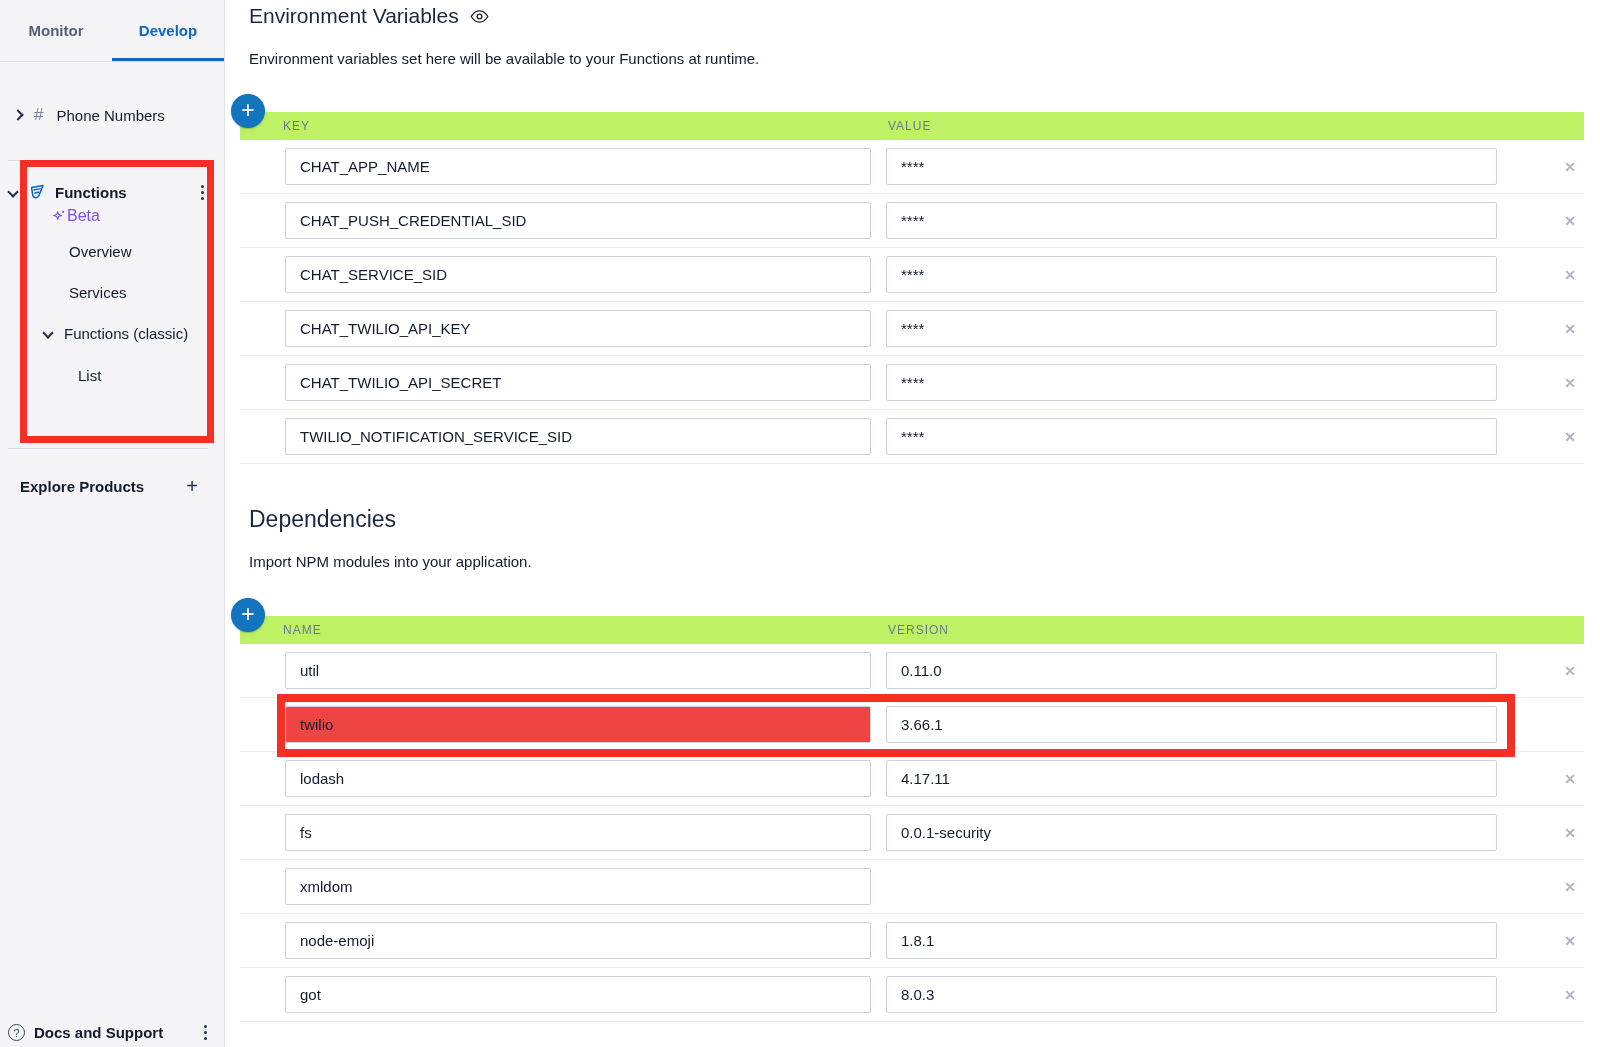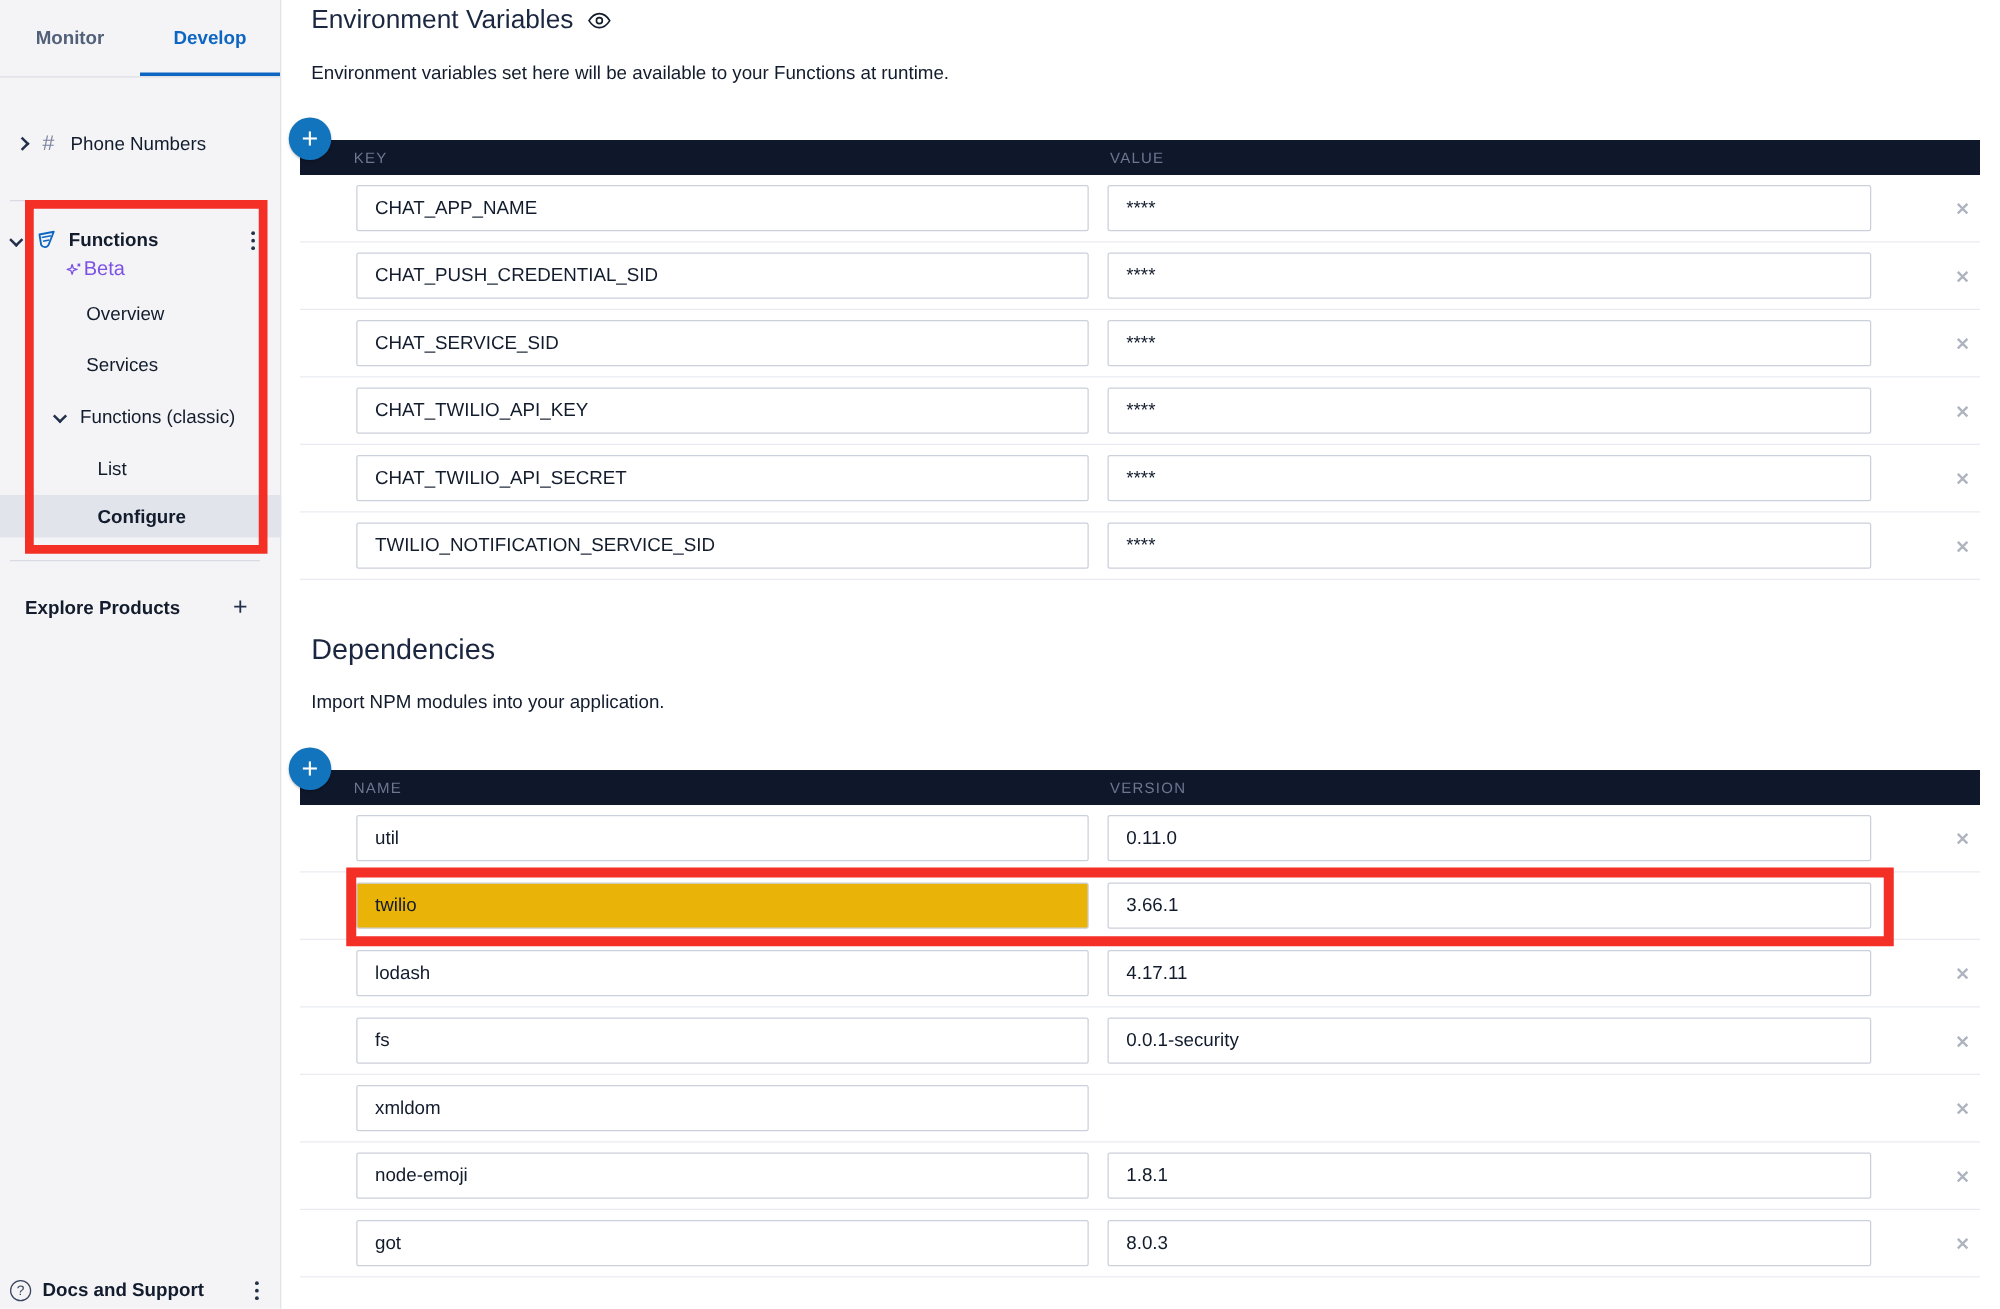--- a/index.html
+++ b/index.html
@@ -35,31 +35,31 @@
   .plus-glyph { font-size:20px; color:#23304A; font-weight:400; line-height:1; cursor:pointer; }
   .docs-circle { width:17px; height:17px; border-radius:50%; border:1.5px solid #3a4560; color:#3a4560; font-size:11px; display:flex; align-items:center; justify-content:center; }
 
   
   .main { position:absolute; left:226px; top:0; width:1504px; height:1047px; background:#fff; }
   .sec-title { position:absolute; left:23px; font-size:21px; font-weight:500; color:#1b2740;
     display:flex; align-items:center; gap:10px; }
   .sec-desc { position:absolute; left:23px; font-size:15px; color:#121C2D; }
 
   .tbl { position:absolute; left:14px; width:1344px; }
-  .thead { position:relative; height:28px; background:#0f172a; }
+  .thead { position:relative; height:28px; background:#bef264; }
   .th { position:absolute; top:50%; transform:translateY(-50%); font-size:12px;
     letter-spacing:1px; color:#6E7691; }
   .th.c1 { left:43px; } .th.c2 { left:648px; }
   .trow { position:relative; height:54px; border-bottom:1px solid #E9EBF1; }
   .tin { position:absolute; top:8px; height:37px; border:1px solid #CCD0DB; border-radius:2px;
     background:#fff; font-family:"Liberation Sans", sans-serif; font-size:15px; color:#121C2D;
     padding:0 14px; outline:none; }
   .tin.k { left:45px;  width:586px; }
   .tin.v { left:646px; width:611px; }
-  .tin.ro { background:#eab308; }
+  .tin.ro { background:#ef4444; }
   .close-btn { position:absolute; left:1316px; top:50%; transform:translateY(-50%);
     width:28px; height:28px; border:none; background:none; color:#AEB3C0;
     font-size:14px; font-weight:700; cursor:pointer; display:flex; align-items:center; justify-content:center; }
   .plusbtn { position:absolute; left:-9px; top:-18px; width:34px; height:34px; border-radius:50%;
     background:#1274BC; color:#fff; border:none; font-size:23px; line-height:1; cursor:pointer;
     display:flex; align-items:center; justify-content:center; padding-bottom:2px;
     box-shadow:0 1px 2px rgba(0,0,0,.25); z-index:5; }
 
   
   .ann { position:absolute; border-style:solid; border-color:#F42F26; z-index:60; pointer-events:none; }
@@ -123,23 +123,20 @@
 
   <div class="srow" style="top:320px; height:26px;">
     <span class="chev down" style="margin-left:44px;"></span>
     <span class="lbl15" style="margin-left:12px;">Functions (classic)</span>
   </div>
 
   <div class="srow" style="top:362px; height:26px;">
     <span class="lbl15" style="margin-left:78px;">List</span>
   </div>
 
-  <div class="hl-row">
-    <span class="lbl15 bold" style="margin-left:78px;">Configure</span>
-  </div>
 
   <div class="divider" style="top:448px;"></div>
 
   <div class="srow" style="top:472px; height:28px;">
     <span class="lbl15" style="margin-left:20px; font-weight:600;">Explore Products</span>
     <span class="plus-glyph" style="margin-left:auto; margin-right:26px;">+</span>
   </div>
 
   <div class="srow" style="top:1018px; height:29px;">
     <span class="docs-circle" style="margin-left:8px;">?</span>

